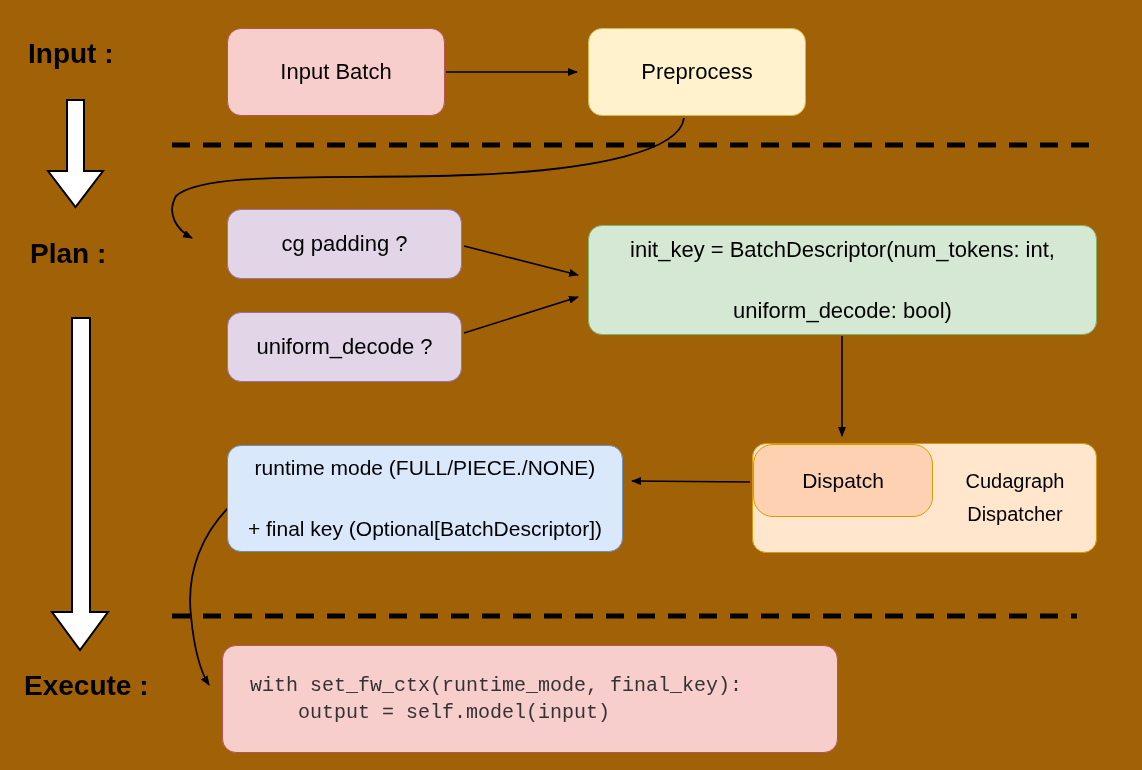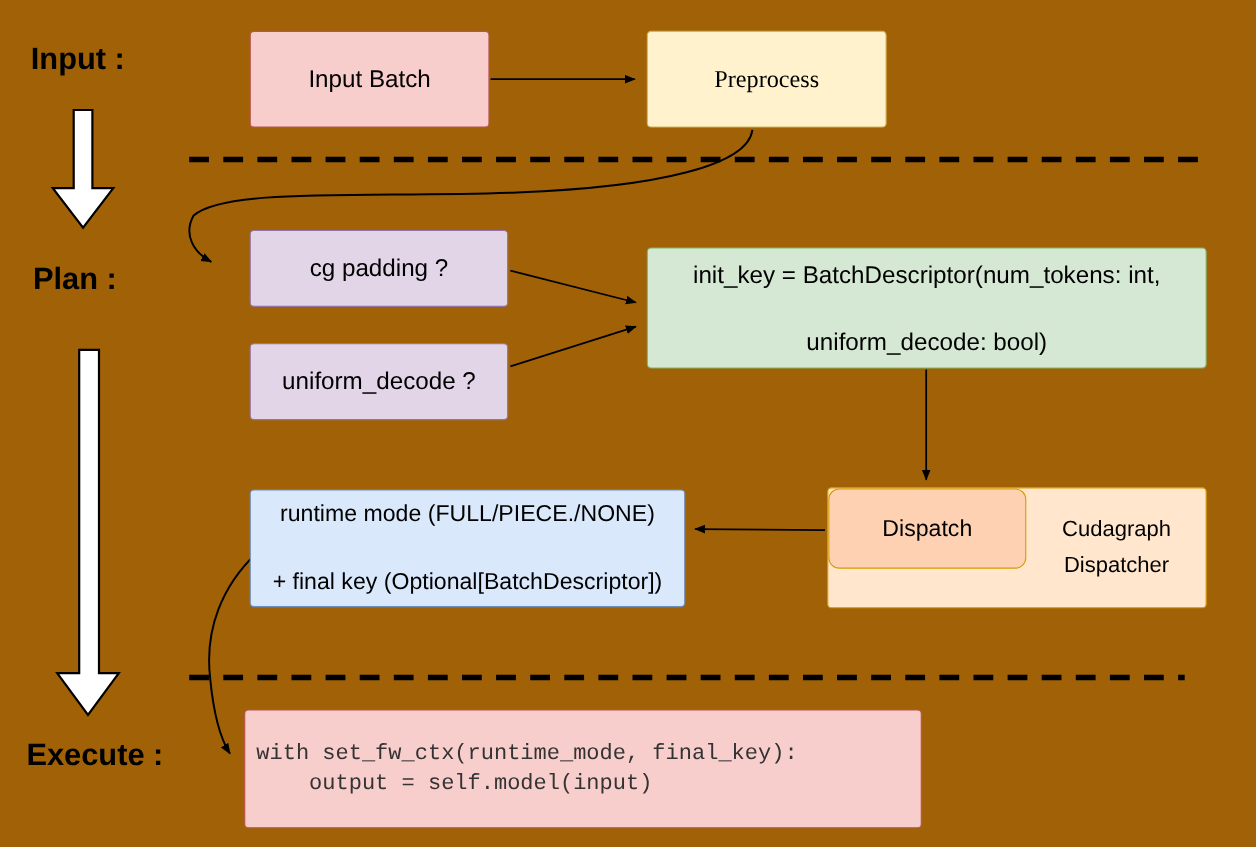--- a/index.html
+++ b/index.html
@@ -8,52 +8,52 @@
     width:1142px;height:770px;
     background:#a16207;
     font-family:"Liberation Sans", sans-serif;
     color:#000;
     overflow:hidden;
   }
   #wires{position:absolute;left:0;top:0;width:1142px;height:770px;}
   .node{
     position:absolute;
     box-sizing:border-box;
-    border-radius:4px;
+    border-radius:14px;
     display:flex;
     align-items:center;
     justify-content:center;
     text-align:center;
     font-size:22px;
     line-height:28px;
   }
   .node.red    {background:#f8cecc;border:1.5px solid #b85450;}
-  .node.yellow {background:#fff2cc;border:1.5px solid #d6b656;font-family:Liberation Serif, serif;}
+  .node.yellow {background:#fff2cc;border:1.5px solid #d6b656;}
   .node.purple {background:#e1d5e7;border:1.5px solid #9673a6;}
   .node.green  {background:#d5e8d4;border:1.5px solid #82b366;}
   .node.orange-light{background:#ffe6cc;border:1.5px solid #d79b00;}
-  .node.orange-dark {background:#ffd1b3;border:1.5px solid #d79b00;border-radius:10px;}
+  .node.orange-dark {background:#ffd1b3;border:1.5px solid #d79b00;border-radius:20px;}
   .node.blue   {background:#dae8fc;border:1.5px solid #6c8ebf;}
 
   .section-label{
     position:absolute;
     font-size:28px;
     font-weight:bold;
     white-space:nowrap;
   }
   .two-line{display:flex;flex-direction:column;align-items:center;justify-content:center;gap:33px;}
   .code-box{
     font-family:"Liberation Mono","DejaVu Sans Mono",monospace;
     font-size:20px;
     line-height:27px;
     color:#333333;
     justify-content:flex-start;
     text-align:left;
   }
-  .code-box .code-lines{padding-left:10px;}
+  .code-box .code-lines{padding-left:27px;}
   .code-line{white-space:pre;}
   .cud-label{
     position:absolute;
     left:933px;top:443px;width:164px;height:110px;
     display:flex;align-items:center;justify-content:center;
     text-align:center;
     font-size:20px;line-height:33px;
   }
 </style>
 </head>

